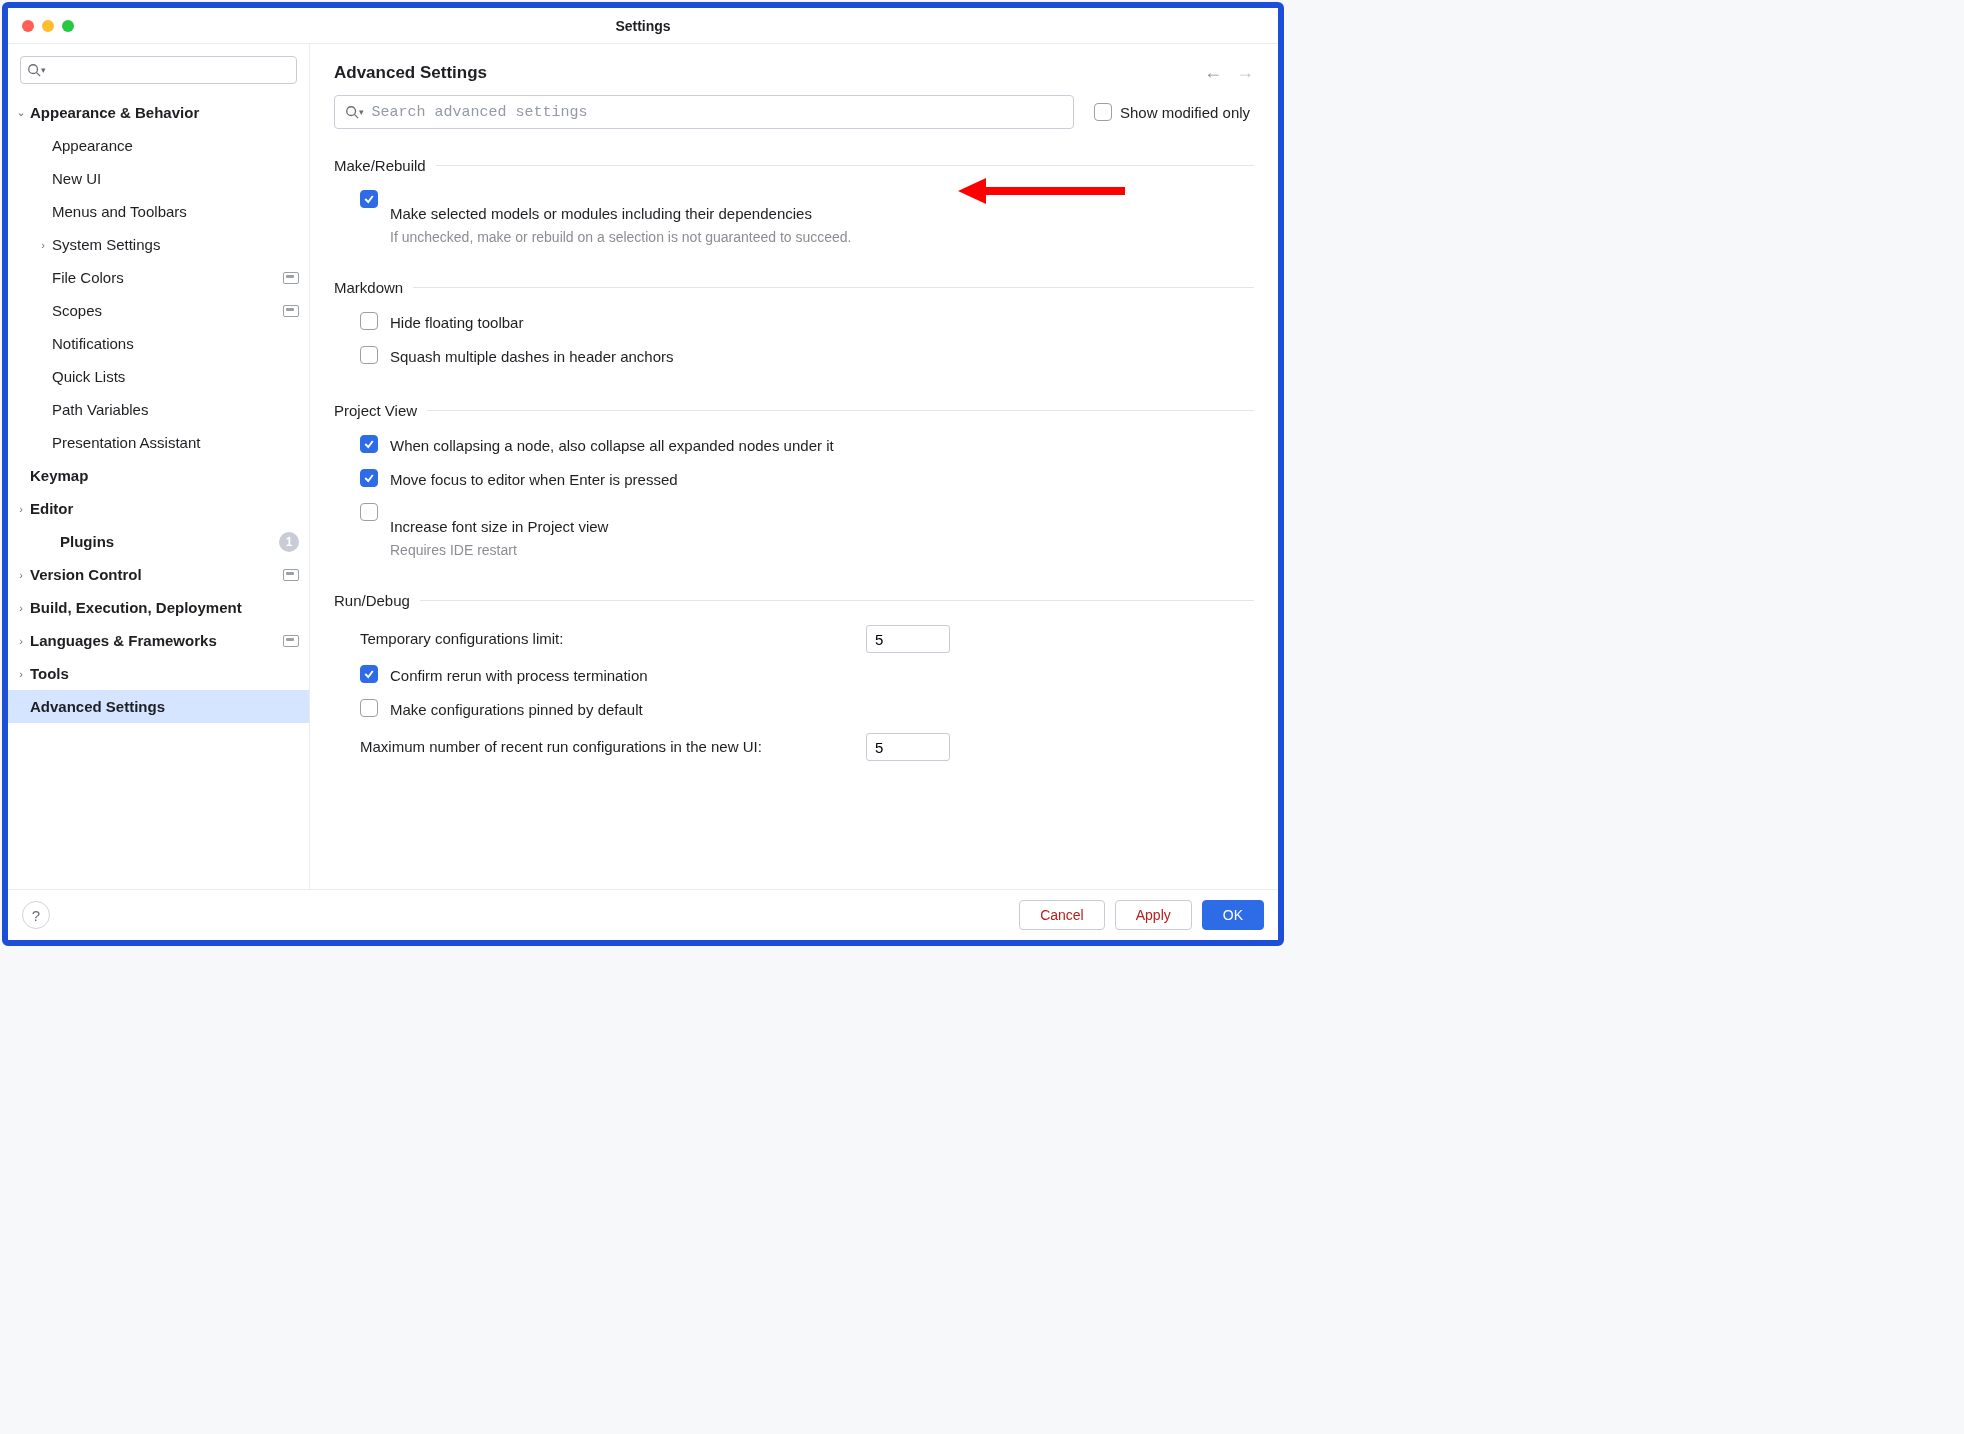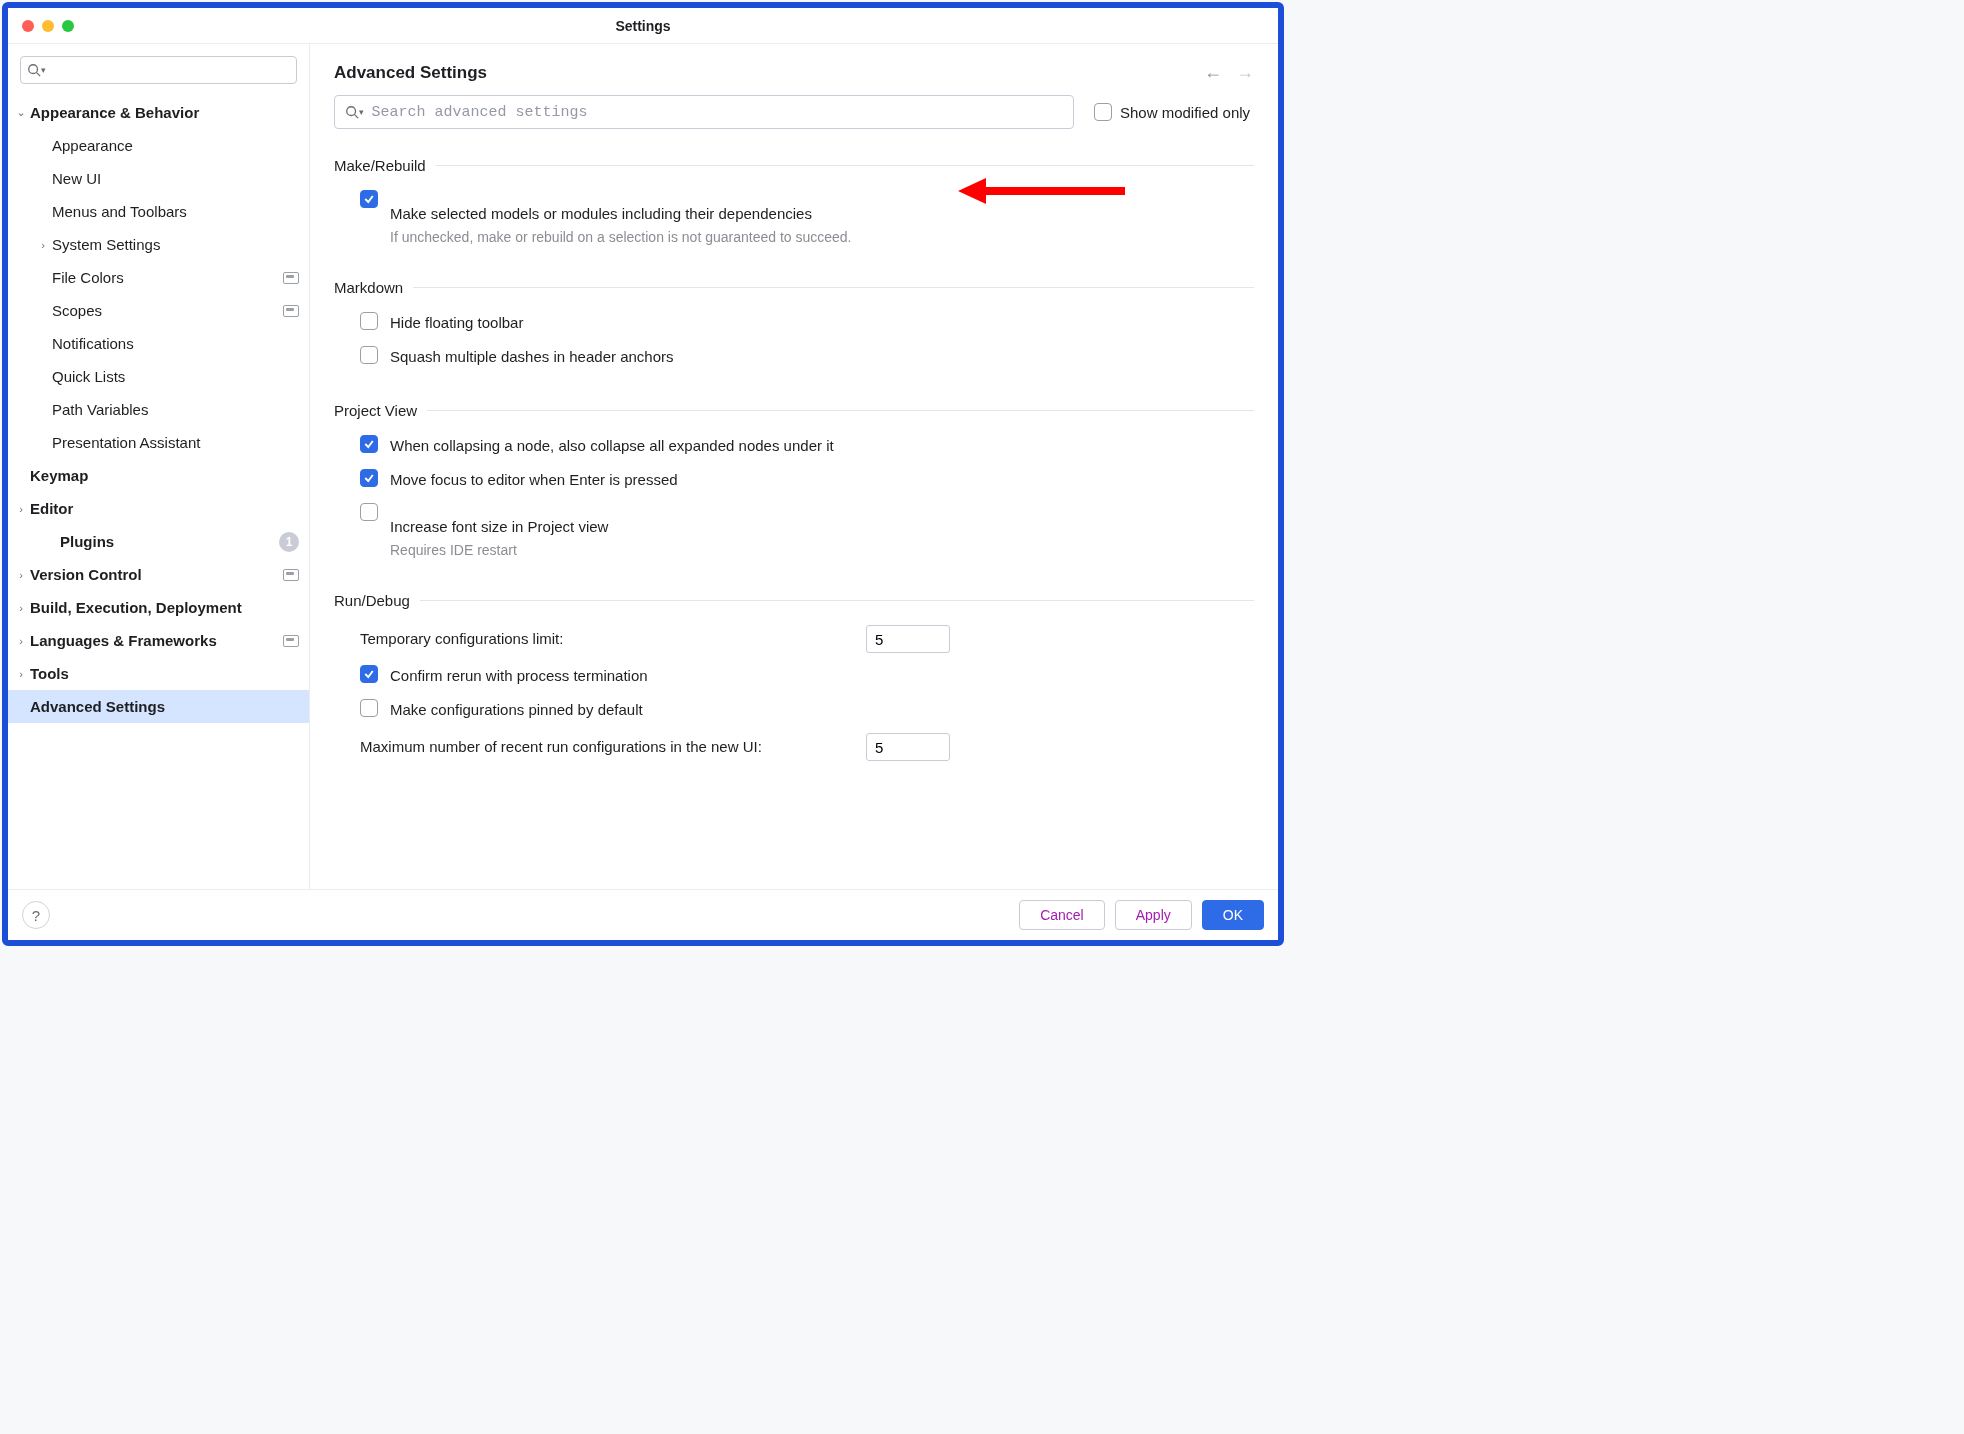--- a/index.html
+++ b/index.html
@@ -237,24 +237,24 @@
   .help-btn {
     width:28px; height:28px; border:1px solid #d0d3da; border-radius:50%;
     display:flex; align-items:center; justify-content:center;
     color:#6b6c72; font-size:15px; background:#fff;
   }
   .footer-btns { margin-left:auto; display:flex; gap:10px; }
   .btn {
     height:30px; padding:0 20px;
     border:1px solid #c9ccd6; border-radius:4px;
     background:#fff; font-size:14px; display:flex; align-items:center;
-    color:#a21caf;
+    color:#b91c1c;
   }
   .btn.primary { background:#2e6be6; border-color:#2e6be6; color:#fff; }
-  .btn.disabled { color:#a21caf; }
+  .btn.disabled { color:#b91c1c; }
 </style>
 </head>
 <body>
 
 <div class="window">
 
   <div class="titlebar">
     <div class="traffic-lights">
       <div class="tl tl-red"></div>
       <div class="tl tl-yellow"></div>

